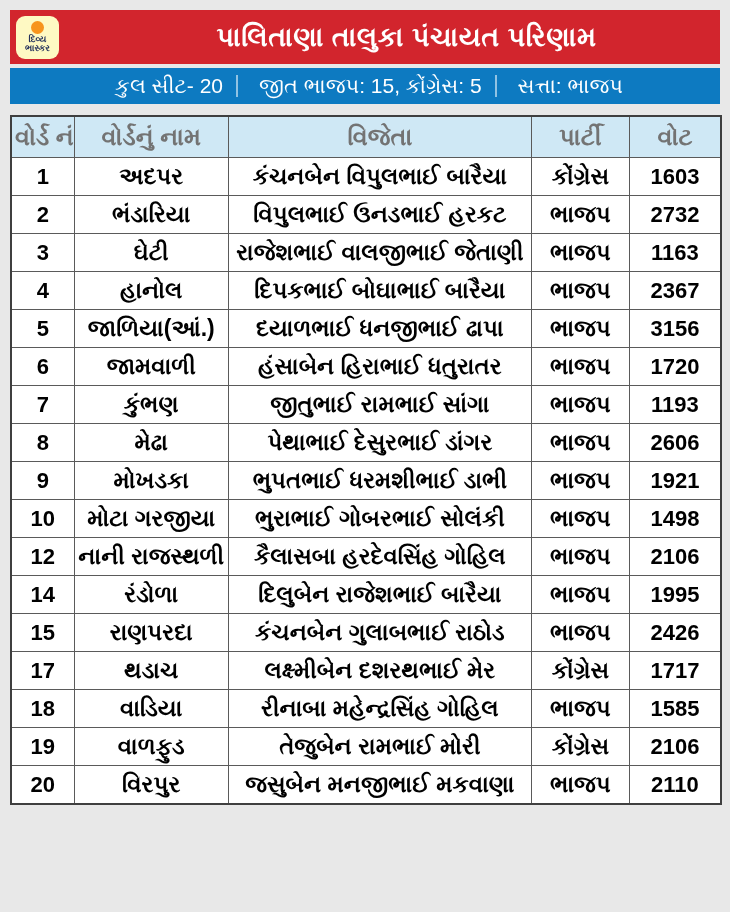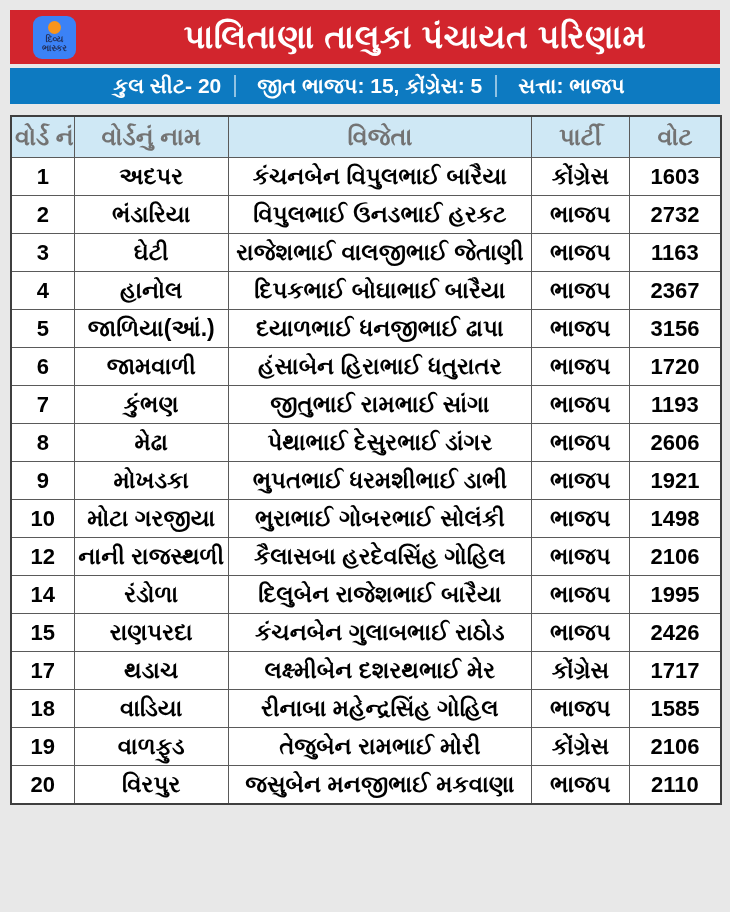--- a/index.html
+++ b/index.html
@@ -12,39 +12,39 @@
   }
   .page{position:absolute;inset:0;}
 
   
   .band-red{
     position:absolute;left:10px;top:10px;width:710px;height:54px;
     background:#d2252d;
     display:flex;align-items:center;
   }
   .logo{
-    width:43px;height:43px;margin-left:23px;flex:0 0 auto;
-    background:#3b82f6;border-radius:9px;
+    width:43px;height:43px;margin-left:6px;flex:0 0 auto;
+    background:#fef9c3;border-radius:9px;
     display:flex;flex-direction:column;align-items:center;justify-content:center;
   }
   .logo-dot{width:13px;height:13px;border-radius:50%;background:#f7941d;margin-bottom:1px;}
   .logo-txt{font-size:9px;font-weight:700;color:#23305c;line-height:1.05;text-align:center;}
   .main-title{
     flex:1;text-align:center;
-    color:#ffffff;font-size:33px;font-weight:700;
+    color:#ffffff;font-size:27px;font-weight:700;
     padding-right:14px;letter-spacing:.5px;margin-left:48px;
   }
 
   
   .band-blue{
     position:absolute;left:10px;top:68px;width:710px;height:36px;
     background:#0d7ac1;
     display:flex;align-items:center;justify-content:center;
   }
-  .band-blue .seg{color:#ffffff;font-size:21px;font-weight:700;white-space:nowrap;margin-left:8px;}
+  .band-blue .seg{color:#ffffff;font-size:21px;font-weight:400;white-space:nowrap;margin-left:8px;}
   .band-blue .divider{
     width:2px;height:22px;background:rgba(255,255,255,.55);
     margin:0 13px;flex:0 0 auto;
   }
 
   
   .tbl-wrap{position:absolute;left:10px;top:115px;width:712px;}
   table{
     width:100%;border-collapse:collapse;table-layout:fixed;
     background:#ffffff;

